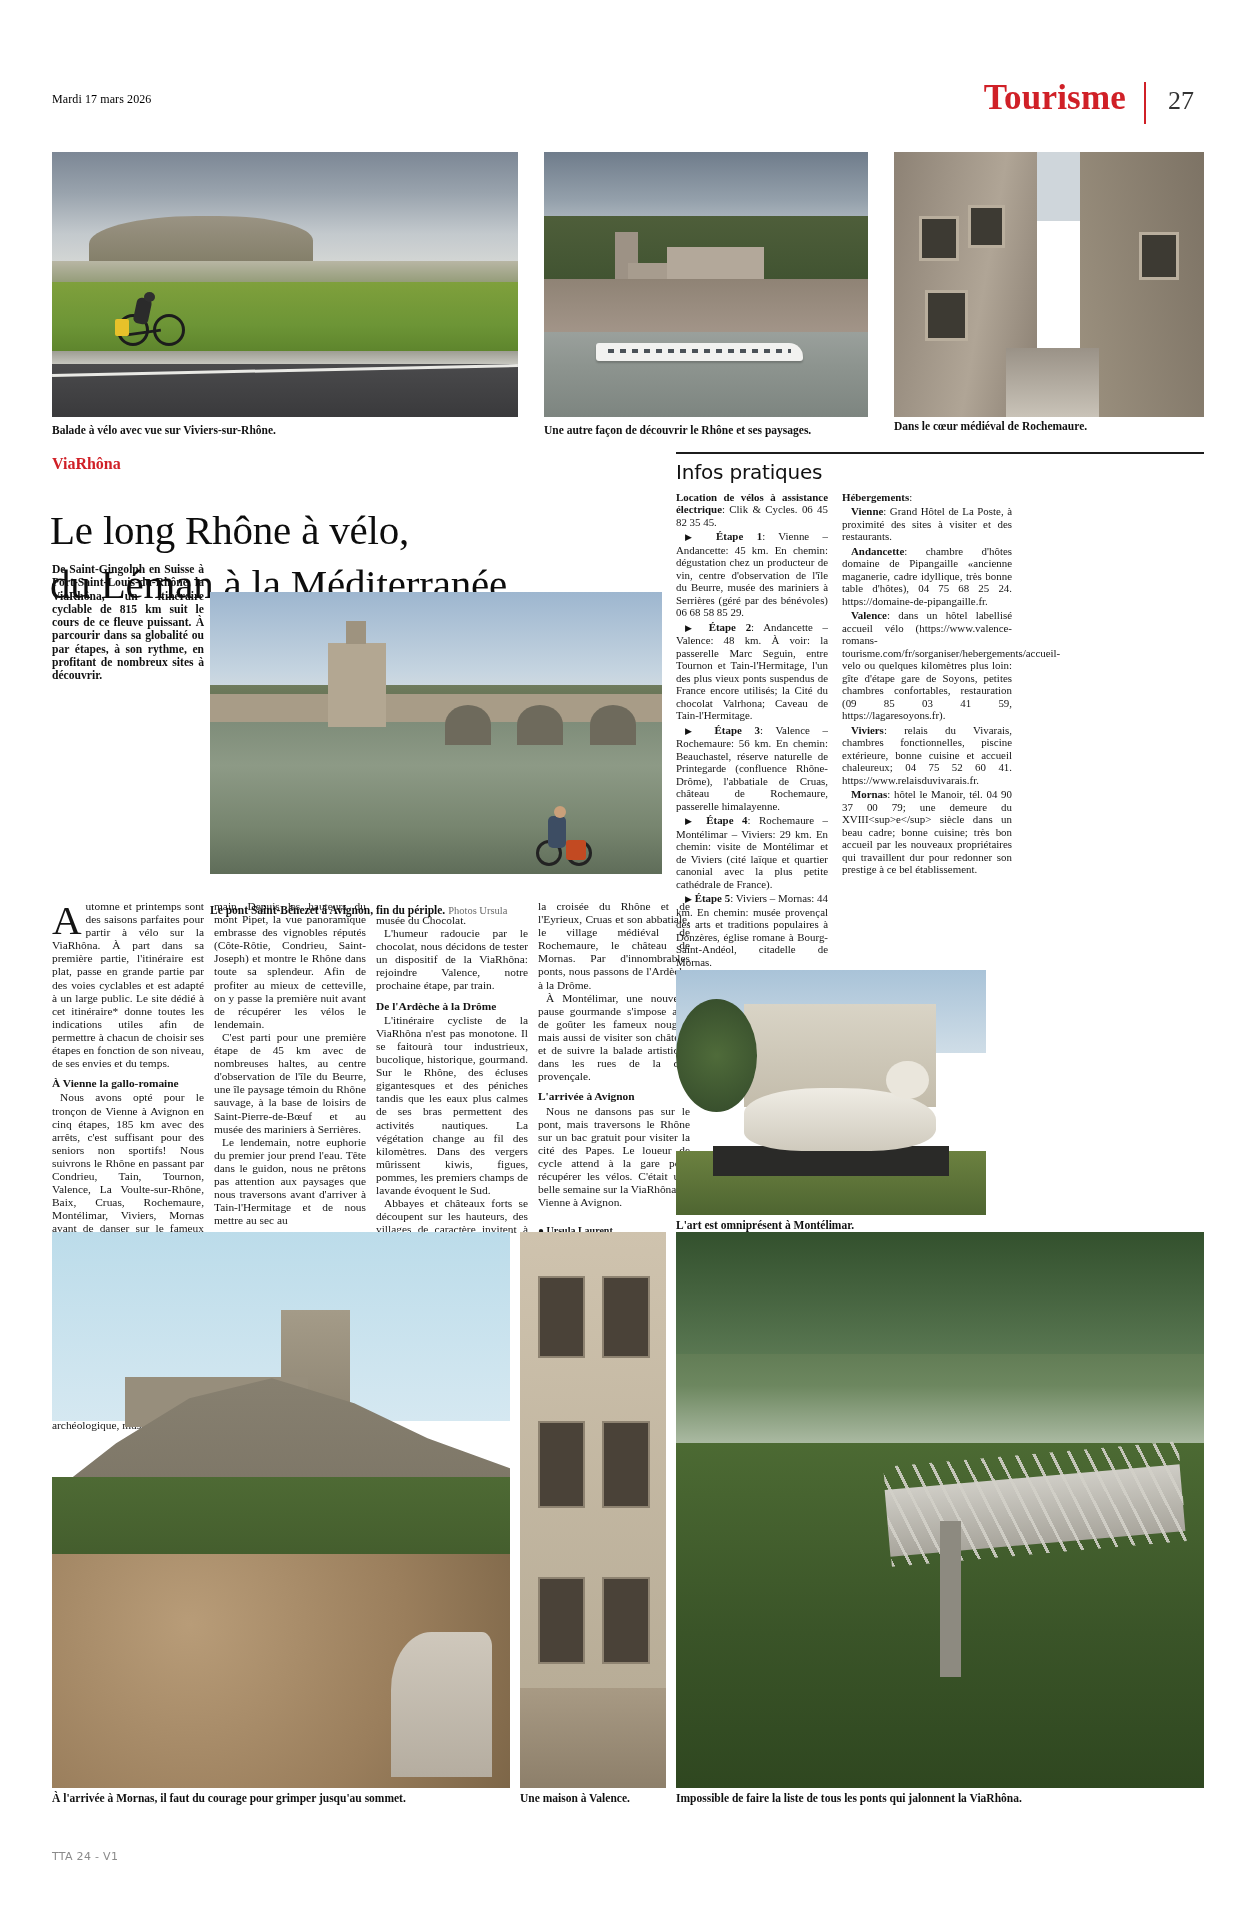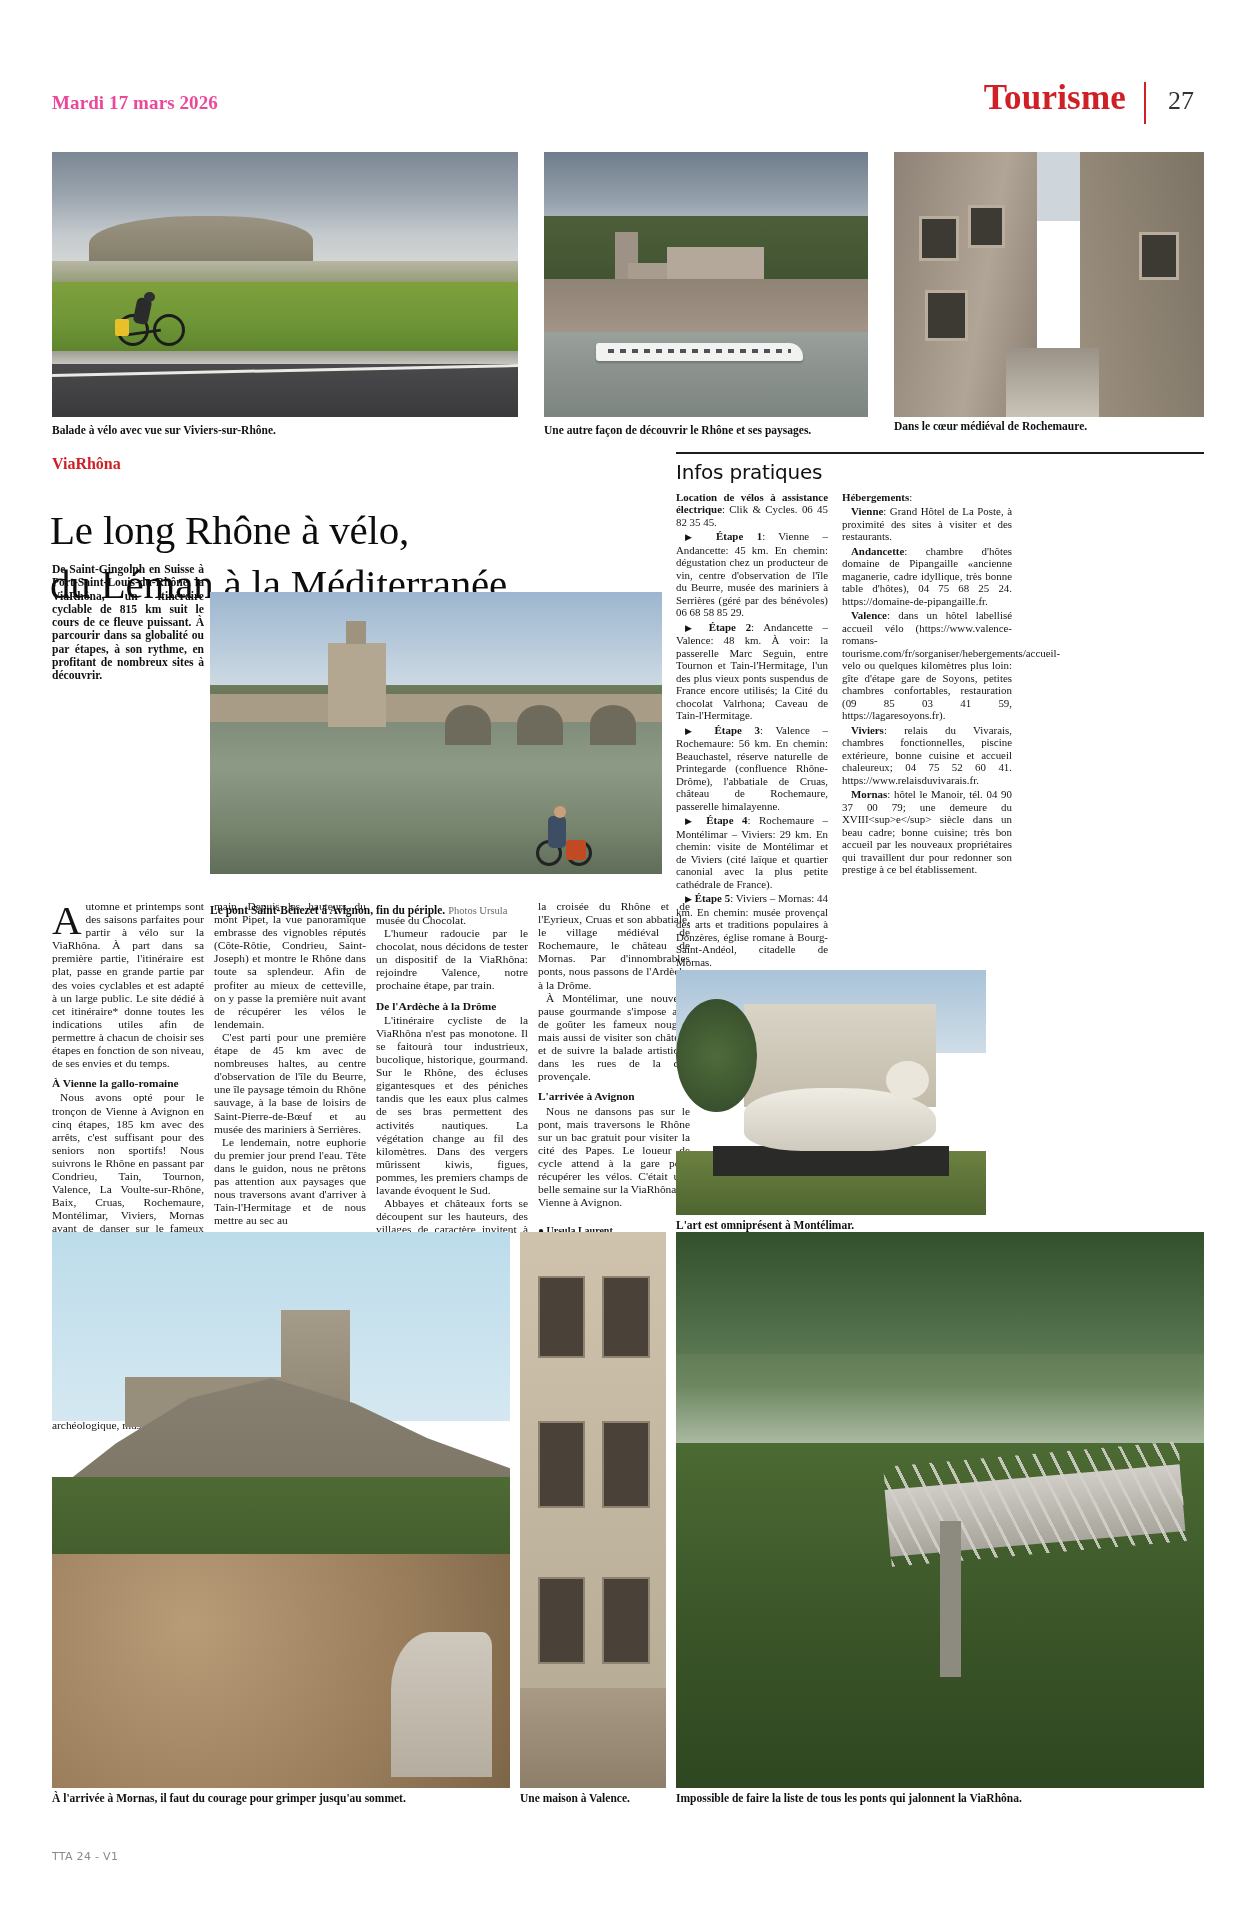--- a/index.html
+++ b/index.html
@@ -19,21 +19,21 @@
     padding:0;
   }
 
   
   .masthead{
     position:absolute;left:52px;top:82px;width:1152px;height:42px;
   }
   .masthead-date{
     position:absolute;left:0;top:10px;
     font-family:"Liberation Serif", serif;
-    font-weight:700;font-size:19px;letter-spacing:.1px;color:#ec4899;
+    font-weight:400;font-size:12px;letter-spacing:.1px;color:#000000;
   }
   .masthead-section{
     position:absolute;right:78px;top:-4px;
     font-family:"Liberation Serif", serif;
     font-weight:700;font-size:35px;color:#d02027;letter-spacing:.2px;
   }
   .masthead-rule{
     position:absolute;right:58px;top:0px;width:2px;height:42px;background:#d02027;
   }
   .masthead-pagenum{

